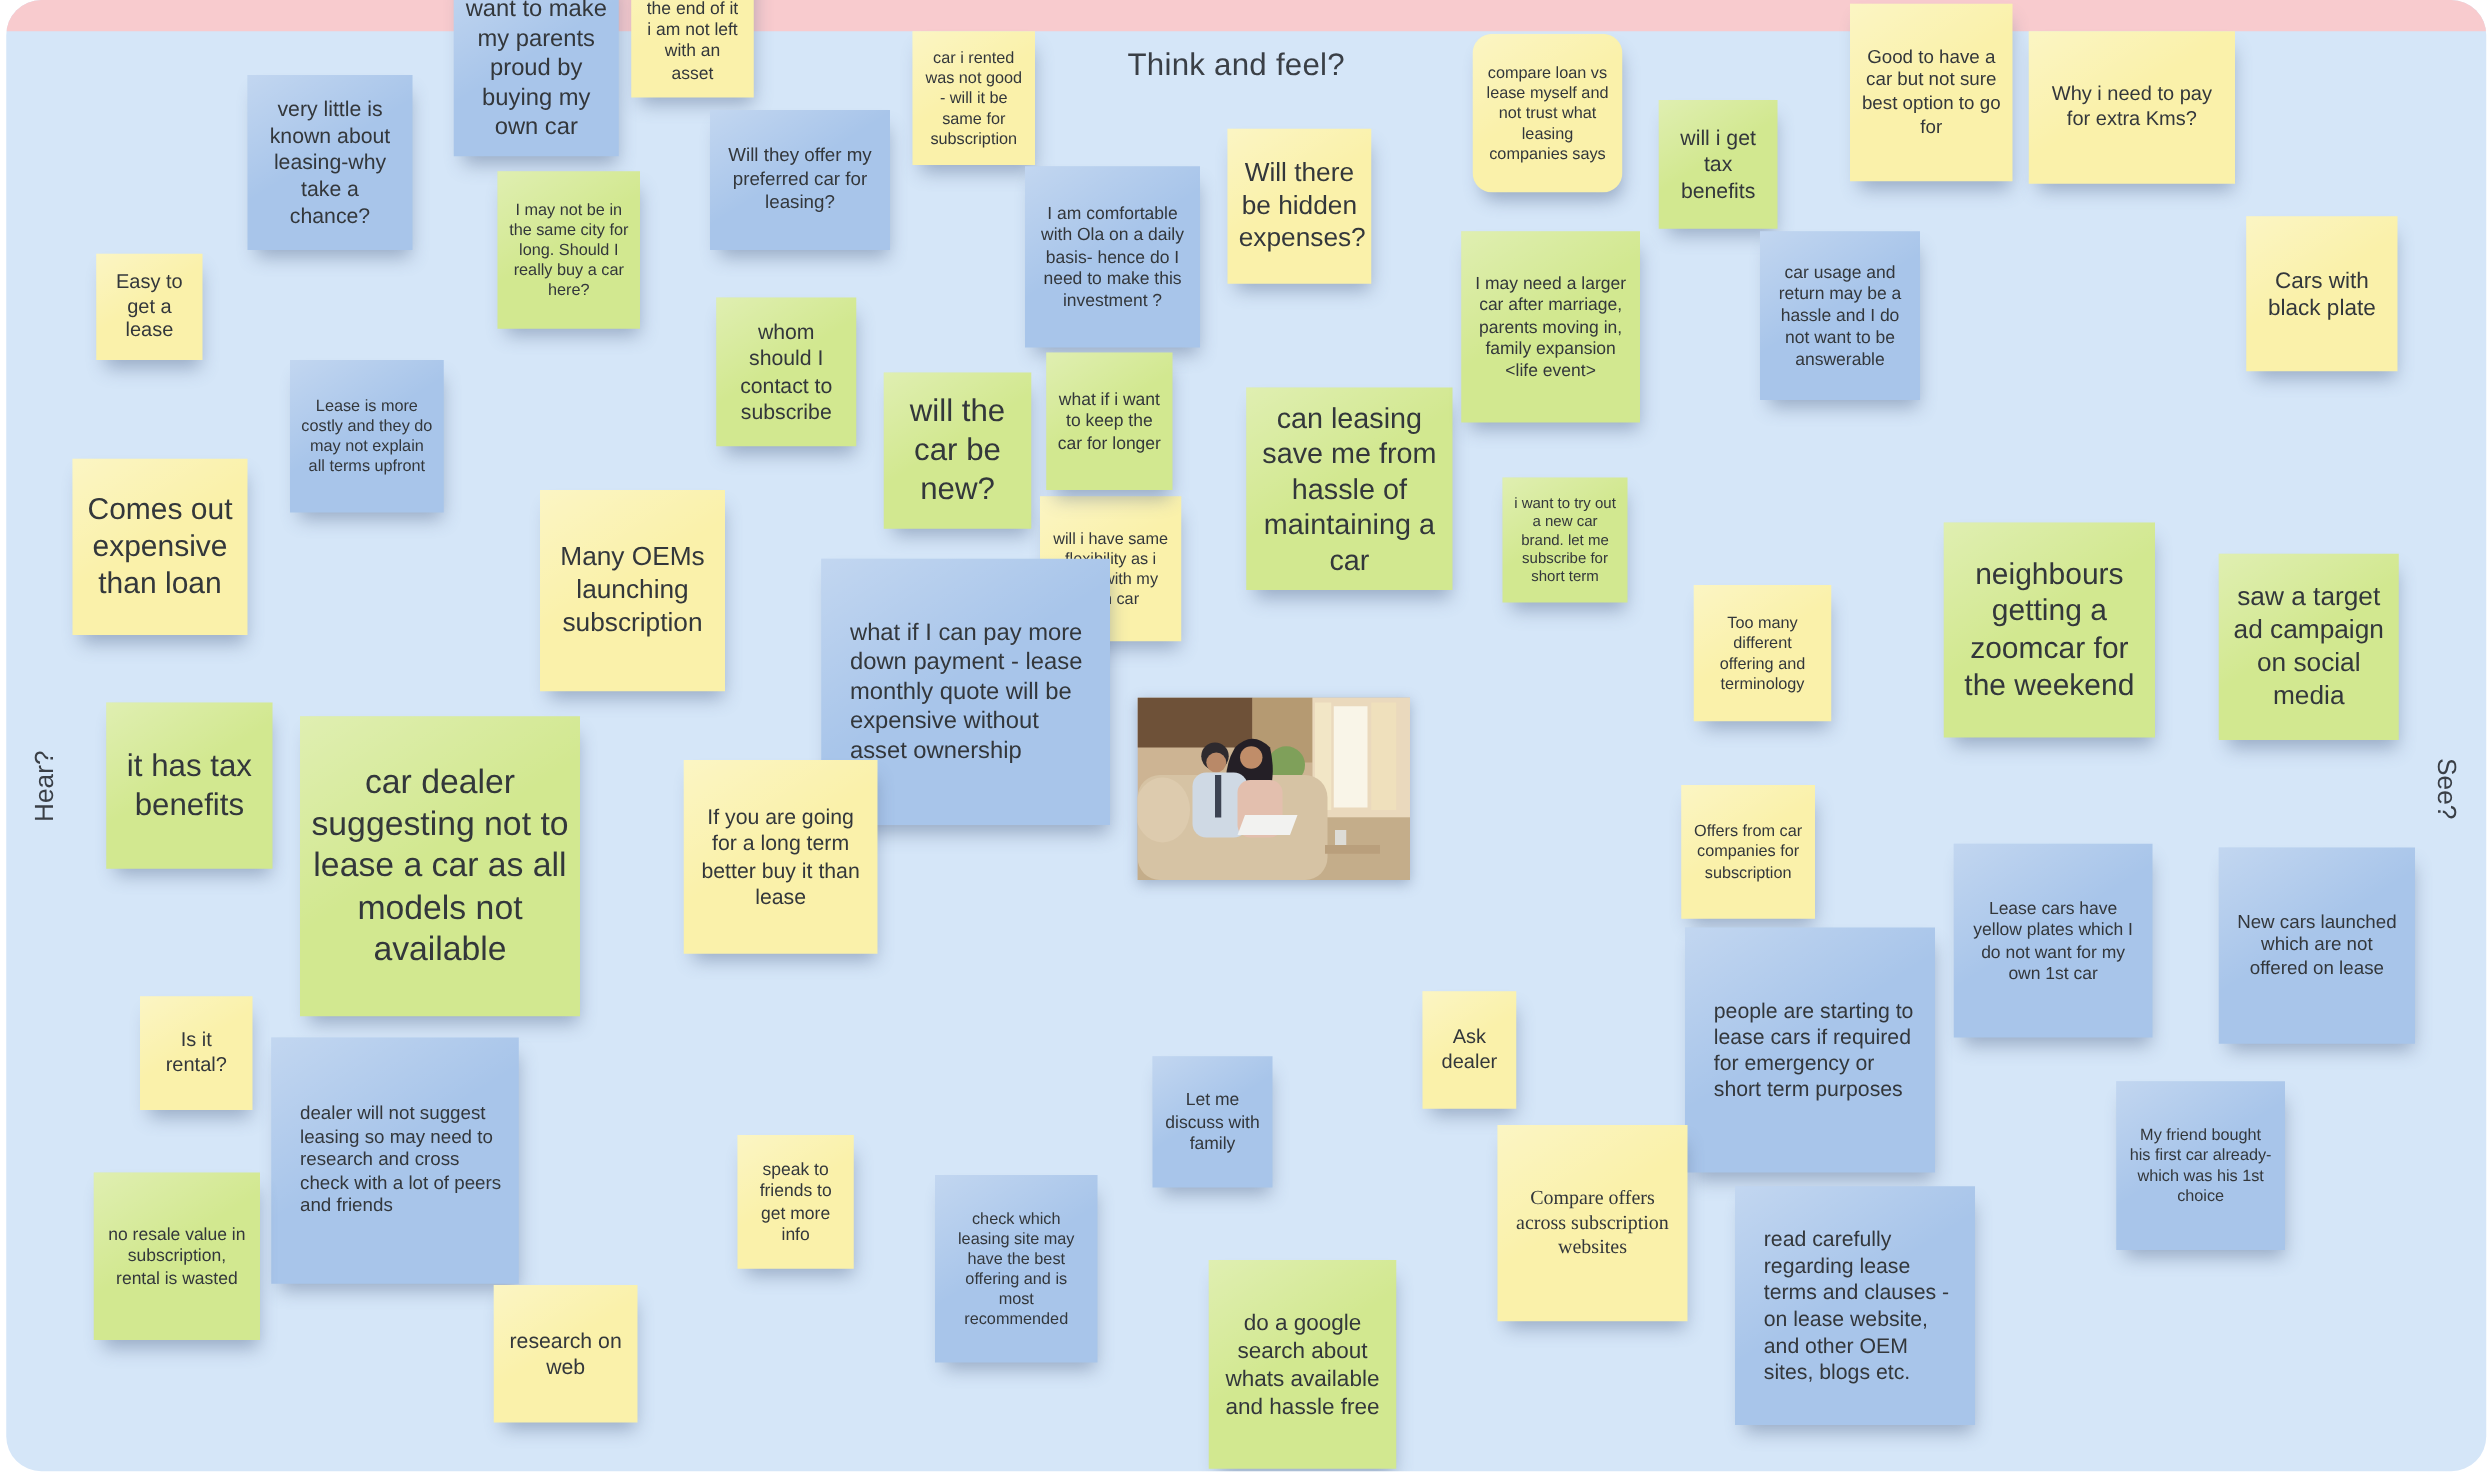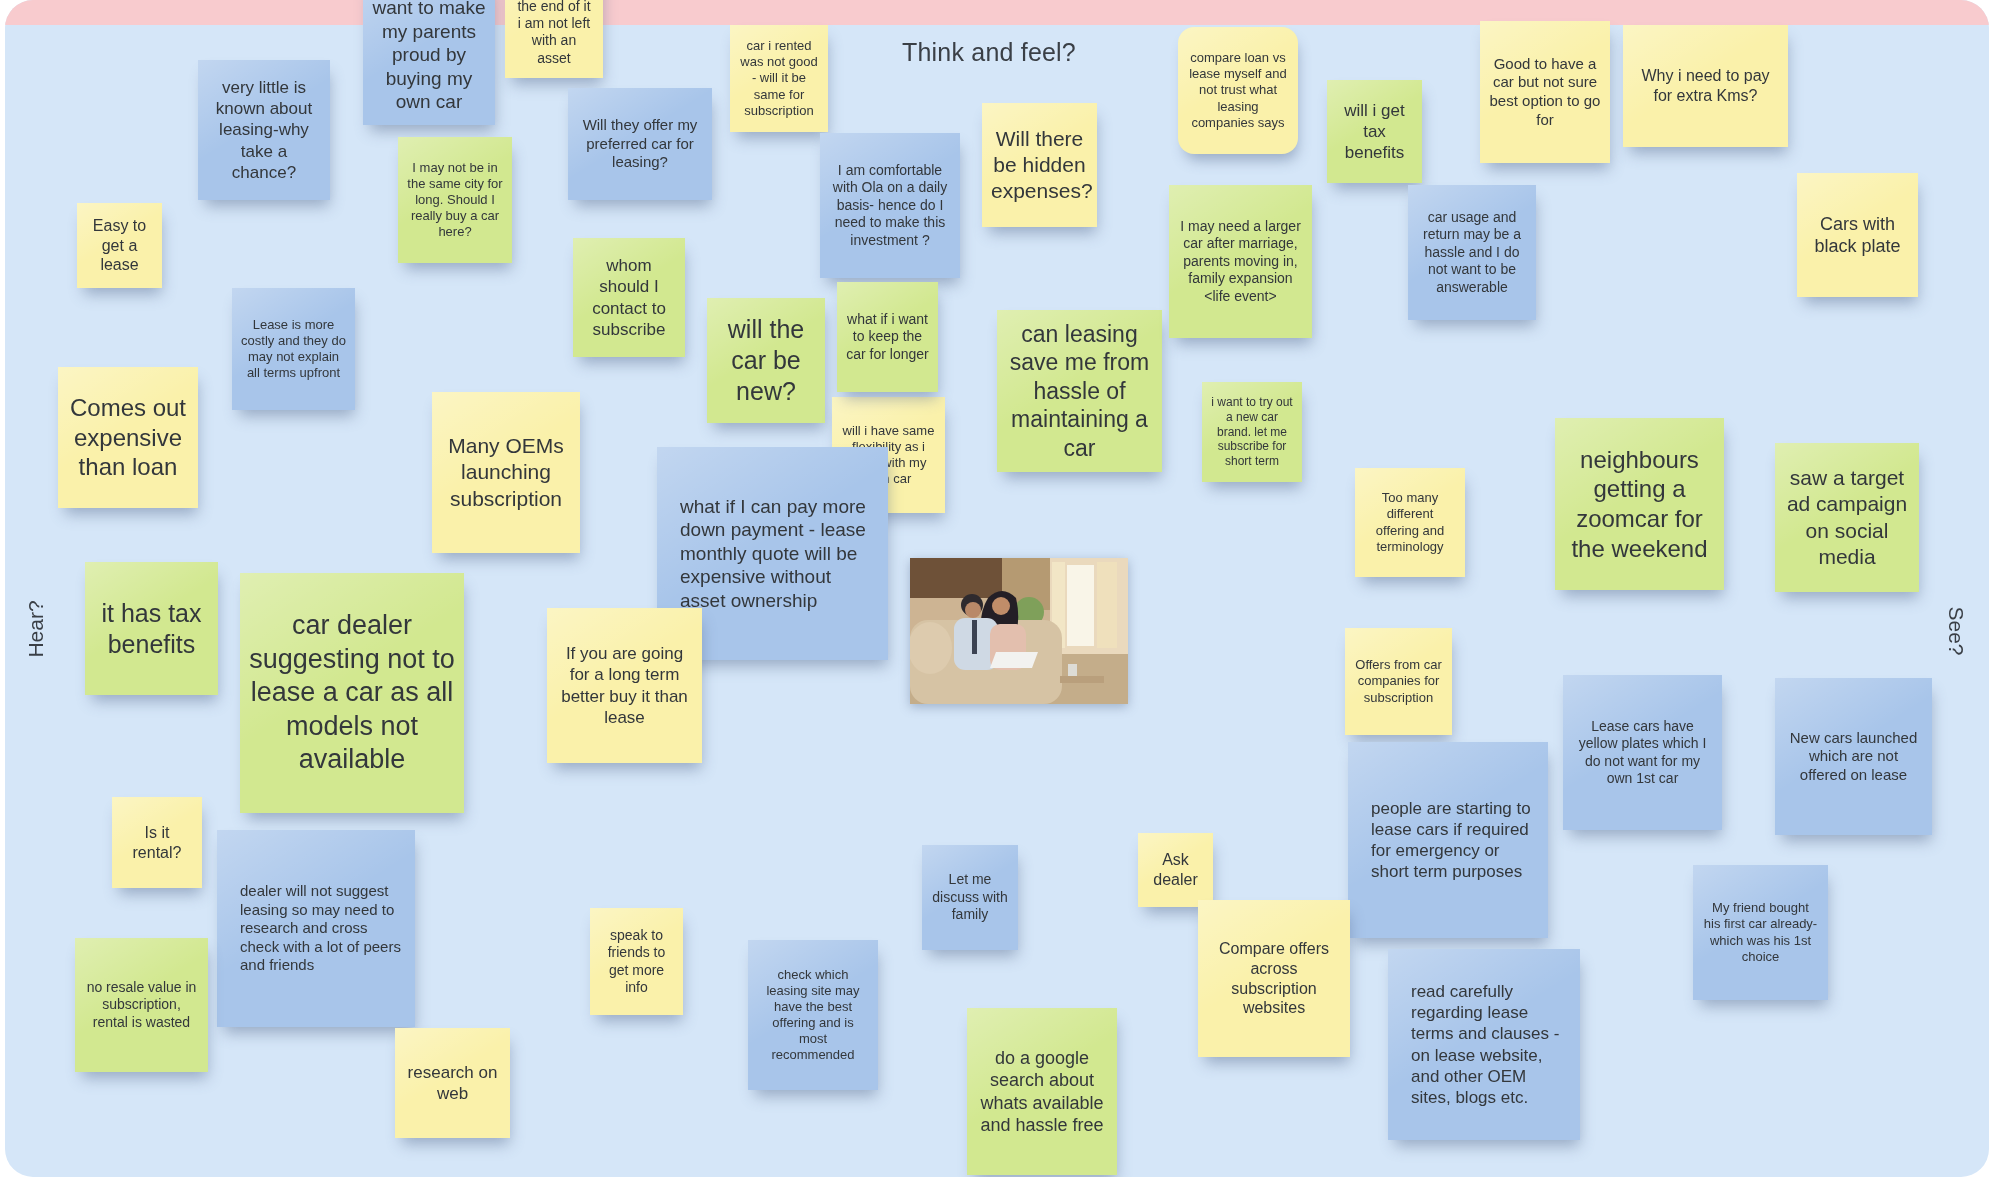--- a/index.html
+++ b/index.html
@@ -129,21 +129,21 @@
       </div>
       <div class="note" style="left: 1403px; top: 185px; width: 128px; height: 135px; background-color: rgb(168, 197, 234); font-size: 14px; color: rgb(51, 55, 59);">
         <span>car usage and return may be a hassle and I do not want to be answerable</span>
       </div>
       <div class="note" style="left: 1197px; top: 382px; width: 100px; height: 100px; background-color: rgb(210, 232, 144); font-size: 12px; color: rgb(51, 55, 59);">
         <span>i want to try out a new car brand. let me subscribe for short term</span>
       </div>
       <div class="note" style="left: 1350px; top: 468px; width: 110px; height: 109px; background-color: rgb(250, 241, 170); font-size: 13px; color: rgb(51, 55, 59);">
         <span>Too many different offering and terminology</span>
       </div>
-      <div class="note" style="left: 1475px; top: 21px; width: 130px; height: 142px; background-color: rgb(250, 241, 170); font-size: 15px; color: rgb(51, 55, 59);">
+      <div class="note" style="left: 1475px; top: 3px; width: 130px; height: 142px; background-color: rgb(250, 241, 170); font-size: 15px; color: rgb(51, 55, 59);">
         <span>Good to have a car but not sure best option to go for</span>
       </div>
       <div class="note" style="left: 1618px; top: 25px; width: 165px; height: 122px; background-color: rgb(250, 241, 170); font-size: 16px; color: rgb(51, 55, 59);">
         <span>Why i need to pay for extra Kms?</span>
       </div>
       <div class="note" style="left: 1792px; top: 173px; width: 121px; height: 124px; background-color: rgb(250, 241, 170); font-size: 18px; color: rgb(51, 55, 59);">
         <span>Cars with black plate</span>
       </div>
       <div class="note" style="left: 1550px; top: 418px; width: 169px; height: 172px; background-color: rgb(210, 232, 144); font-size: 24px; color: rgb(51, 55, 59);">
         <span>neighbours getting a zoomcar for the weekend</span>
@@ -177,30 +177,30 @@
       </div>
       <div class="note" style="left: 743px; top: 940px; width: 130px; height: 150px; background-color: rgb(168, 197, 234); font-size: 13px; color: rgb(51, 55, 59);">
         <span>check which leasing site may have the best offering and is most recommended</span>
       </div>
       <div class="note" style="left: 917px; top: 845px; width: 96px; height: 105px; background-color: rgb(168, 197, 234); font-size: 14px; color: rgb(51, 55, 59);">
         <span>Let me discuss with family</span>
       </div>
       <div class="note" style="left: 932px; top: 1008px; width: 150px; height: 167px; background-color: rgb(210, 232, 144); font-size: 18px; color: rgb(51, 55, 59); margin-left: 30px;">
         <span>do a google search about whats available and hassle free</span>
       </div>
-      <div class="note" style="left: 1133px; top: 793px; width: 75px; height: 74px; background-color: rgb(250, 241, 170); font-size: 16px; color: rgb(51, 55, 59); margin-top: 40px;">
+      <div class="note" style="left: 1133px; top: 793px; width: 75px; height: 94px; background-color: rgb(250, 241, 170); font-size: 16px; color: rgb(51, 55, 59);">
         <span>Ask dealer</span>
       </div>
       <div class="note" style="left: 1340px; top: 628px; width: 107px; height: 107px; background-color: rgb(250, 241, 170); font-size: 13px; color: rgb(51, 55, 59);">
         <span>Offers from car companies for subscription</span>
       </div>
       <div class="note left" style="left: 1343px; top: 742px; width: 200px; height: 196px; background-color: rgb(168, 197, 234); font-size: 17px; color: rgb(51, 55, 59);">
         <span>people are starting to lease cars if required for emergency or short term purposes</span>
       </div>
-      <div class="note" style="left: 1193px; top: 900px; width: 152px; height: 157px; background-color: rgb(250, 241, 170); font-size: 16px; color: rgb(51, 55, 59);">
+      <div class="note" style="left: 1193px; top: 900px; width: 152px; height: 157px; background-color: rgb(250, 241, 170); font-size: 16px; color: rgb(51, 55, 59); font-family: Liberation Serif, serif;">
         <span>Compare offers across subscription websites</span>
       </div>
       <div class="note left" style="left: 1383px; top: 949px; width: 192px; height: 191px; background-color: rgb(168, 197, 234); font-size: 17px; color: rgb(51, 55, 59);">
         <span>read carefully regarding lease terms and clauses - on lease website, and other OEM sites, blogs etc.</span>
       </div>
       <div class="note" style="left: 1558px; top: 675px; width: 159px; height: 155px; background-color: rgb(168, 197, 234); font-size: 14px; color: rgb(51, 55, 59);">
         <span>Lease cars have yellow plates which I do not want for my own 1st car</span>
       </div>
       <div class="note" style="left: 1770px; top: 678px; width: 157px; height: 157px; background-color: rgb(168, 197, 234); font-size: 15px; color: rgb(51, 55, 59);">
         <span>New cars launched which are not offered on lease</span>

